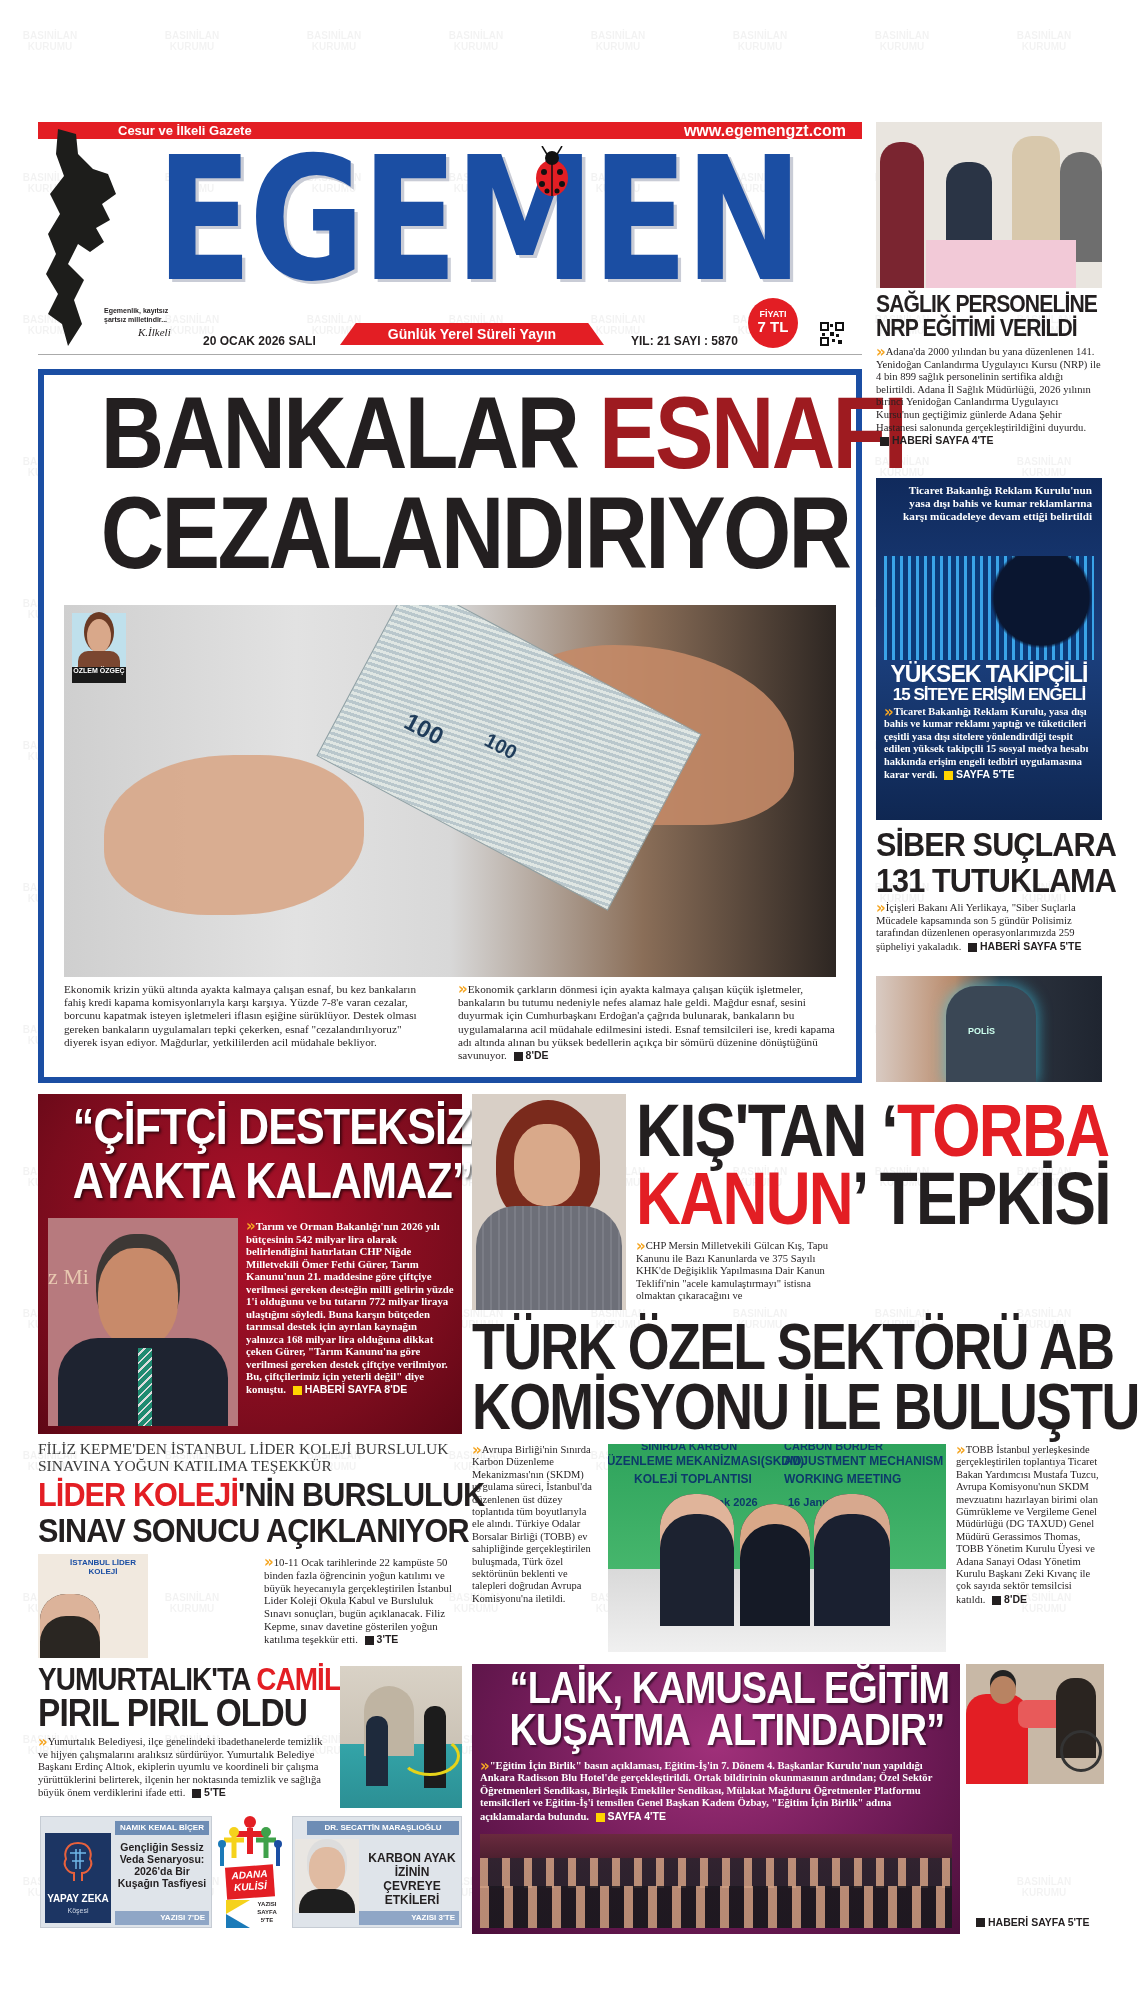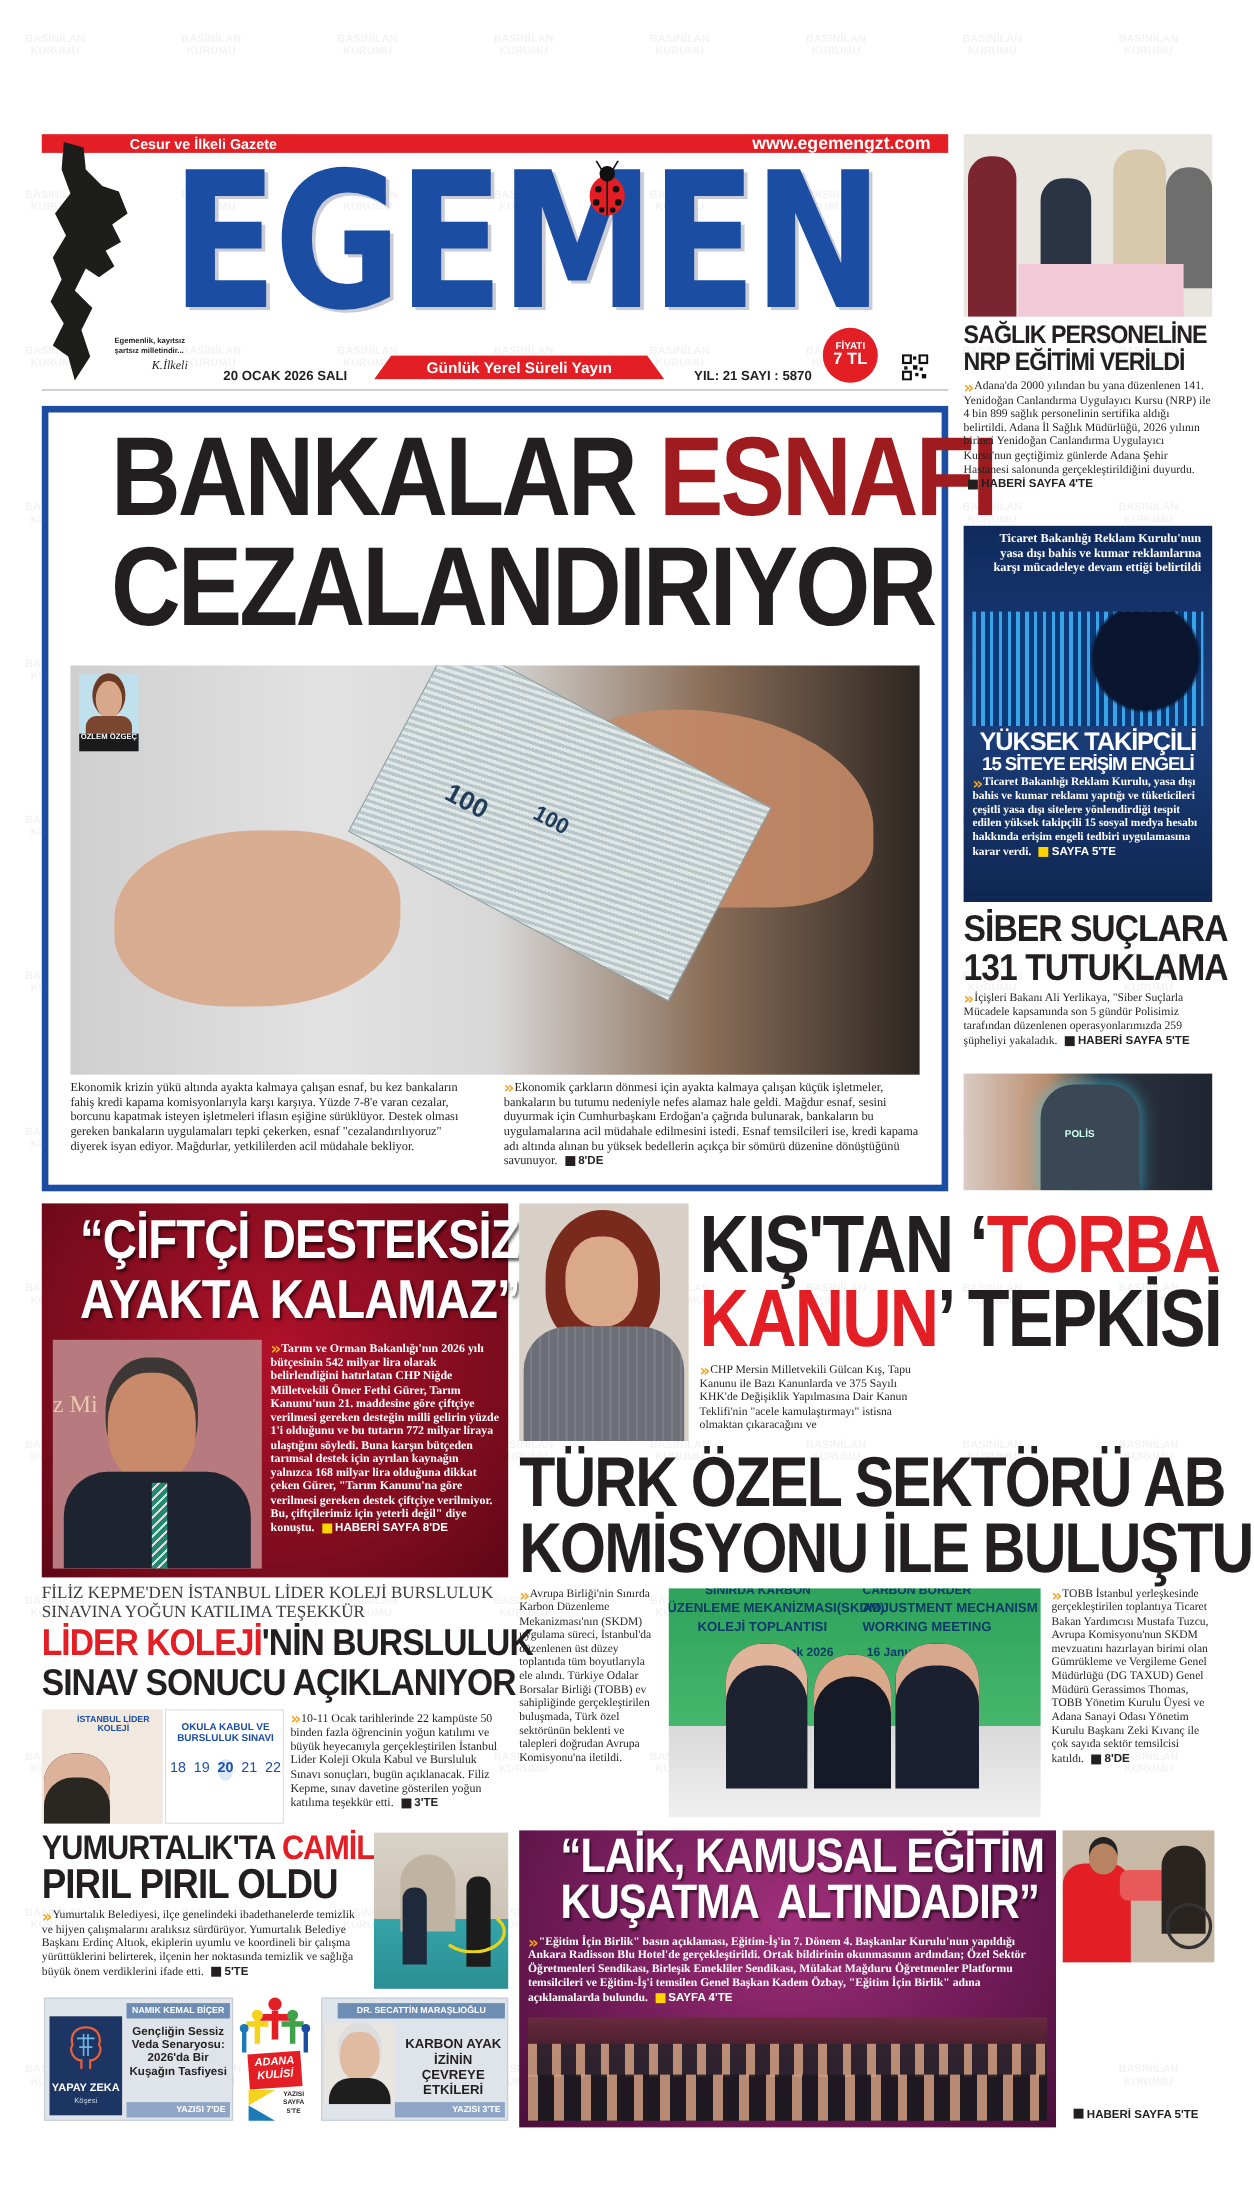--- a/index.html
+++ b/index.html
@@ -435,30 +435,20 @@
 <div class="abs" style="left:38px;top:1440px;width:424px;height:222px;">
   <div class="abs serif" style="left:0;top:0;width:424px;font-size:15.5px;line-height:17px;color:#3a3a3a;">FİLİZ KEPME'DEN İSTANBUL LİDER KOLEJİ BURSLULUK SINAVINA YOĞUN KATILIMA TEŞEKKÜR</div>
   <div class="abs cond" style="left:0;top:36px;width:424px;font-size:34px;line-height:36px;white-space:nowrap;transform:scaleX(0.9);transform-origin:left;">
     <span style="color:#e31e24;">LİDER KOLEJİ</span><span style="color:#231f20;">'NİN BURSLULUK</span>
   </div>
   <div class="abs cond" style="left:0;top:72px;width:424px;font-size:34px;line-height:36px;color:#231f20;white-space:nowrap;transform:scaleX(0.9);transform-origin:left;">SINAV SONUCU AÇIKLANIYOR</div>
   <div class="abs photo" style="left:0;top:114px;width:110px;height:104px;background:#f1e9df;">
     <div class="abs cond" style="left:30px;top:4px;width:70px;text-align:center;font-size:8px;letter-spacing:0;color:#1b4ea3;line-height:9px;">İSTANBUL LİDER KOLEJİ</div>
     <div class="abs" style="left:2px;top:40px;width:60px;height:64px;background:#2a2622;border-radius:26px 26px 0 0;box-shadow:inset 0 22px 0 0 #dcb39a;"></div>
   </div>
-  <div class="abs photo" style="left:112px;top:114px;width:108px;height:104px;background:#fff;border:1px solid #ddd;">
-    <div class="abs cond" style="left:6px;top:10px;width:96px;text-align:center;font-size:9px;letter-spacing:0;line-height:10px;color:#1b4ea3;">OKULA KABUL VE BURSLULUK SINAVI</div>
-    <div class="abs" style="left:0;top:44px;width:108px;height:20px;display:flex;justify-content:space-around;">
-      <span class="sans" style="font-size:13px;color:#1b4ea3;">18</span>
-      <span class="sans" style="font-size:13px;color:#1b4ea3;">19</span>
-      <span class="sans" style="font-size:13px;color:#1b4ea3;font-weight:bold;background:#dbe8f7;border-radius:50%;">20</span>
-      <span class="sans" style="font-size:13px;color:#1b4ea3;">21</span>
-      <span class="sans" style="font-size:13px;color:#1b4ea3;">22</span>
-    </div>
-  </div>
   <div class="abs body-text" style="left:226px;top:116px;width:196px;font-size:10.8px;line-height:12.8px;">
     <span class="chev">»</span>
     <span>10-11 Ocak tarihlerinde 22 kampüste 50 binden fazla öğrencinin yoğun katılımı ve büyük heyecanıyla gerçekleştirilen İstanbul Lider Koleji Okula Kabul ve Bursluluk Sınavı sonuçları, bugün açıklanacak. Filiz Kepme, sınav davetine gösterilen yoğun katılıma teşekkür etti.</span>
     <span class="sq-black"></span><span class="ref">3'TE</span>
   </div>
 </div>
 
 <div class="abs" style="left:38px;top:1664px;width:424px;height:146px;">
   <div class="abs cond" style="left:0;top:0;width:300px;font-size:31px;line-height:32px;white-space:nowrap;transform:scaleX(0.9);transform-origin:left;">
     <span style="color:#231f20;">YUMURTALIK'TA</span>

